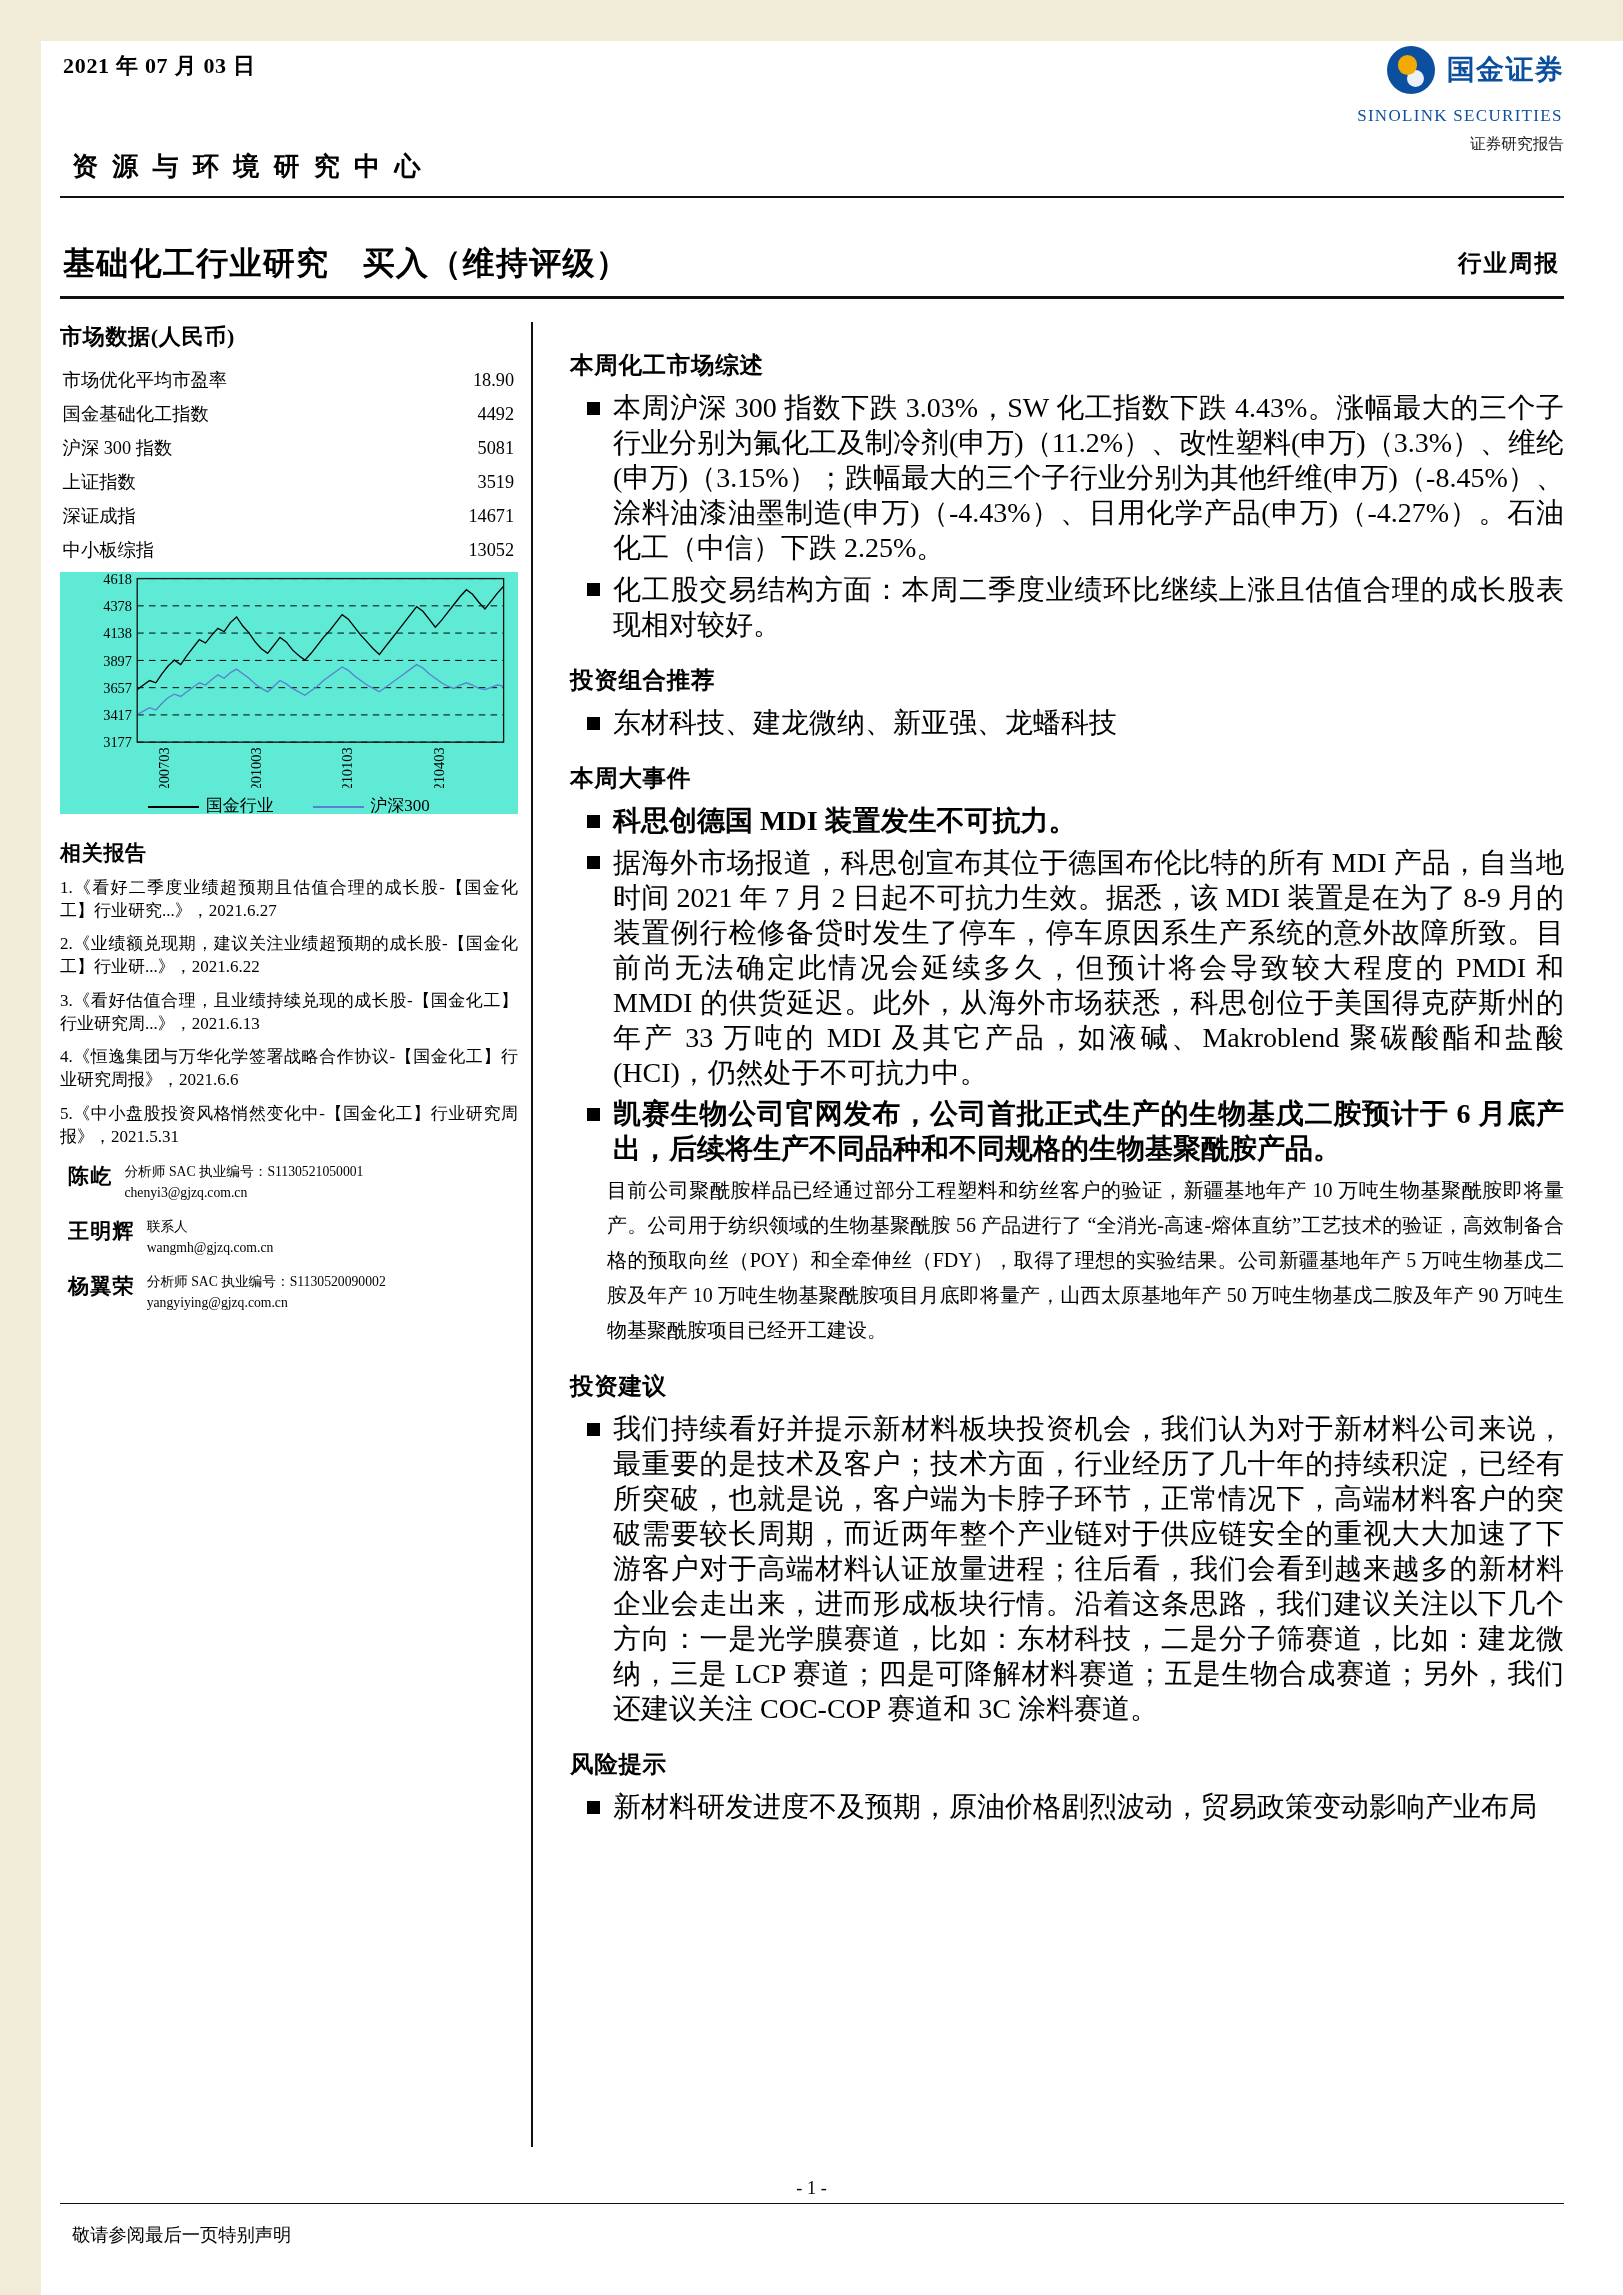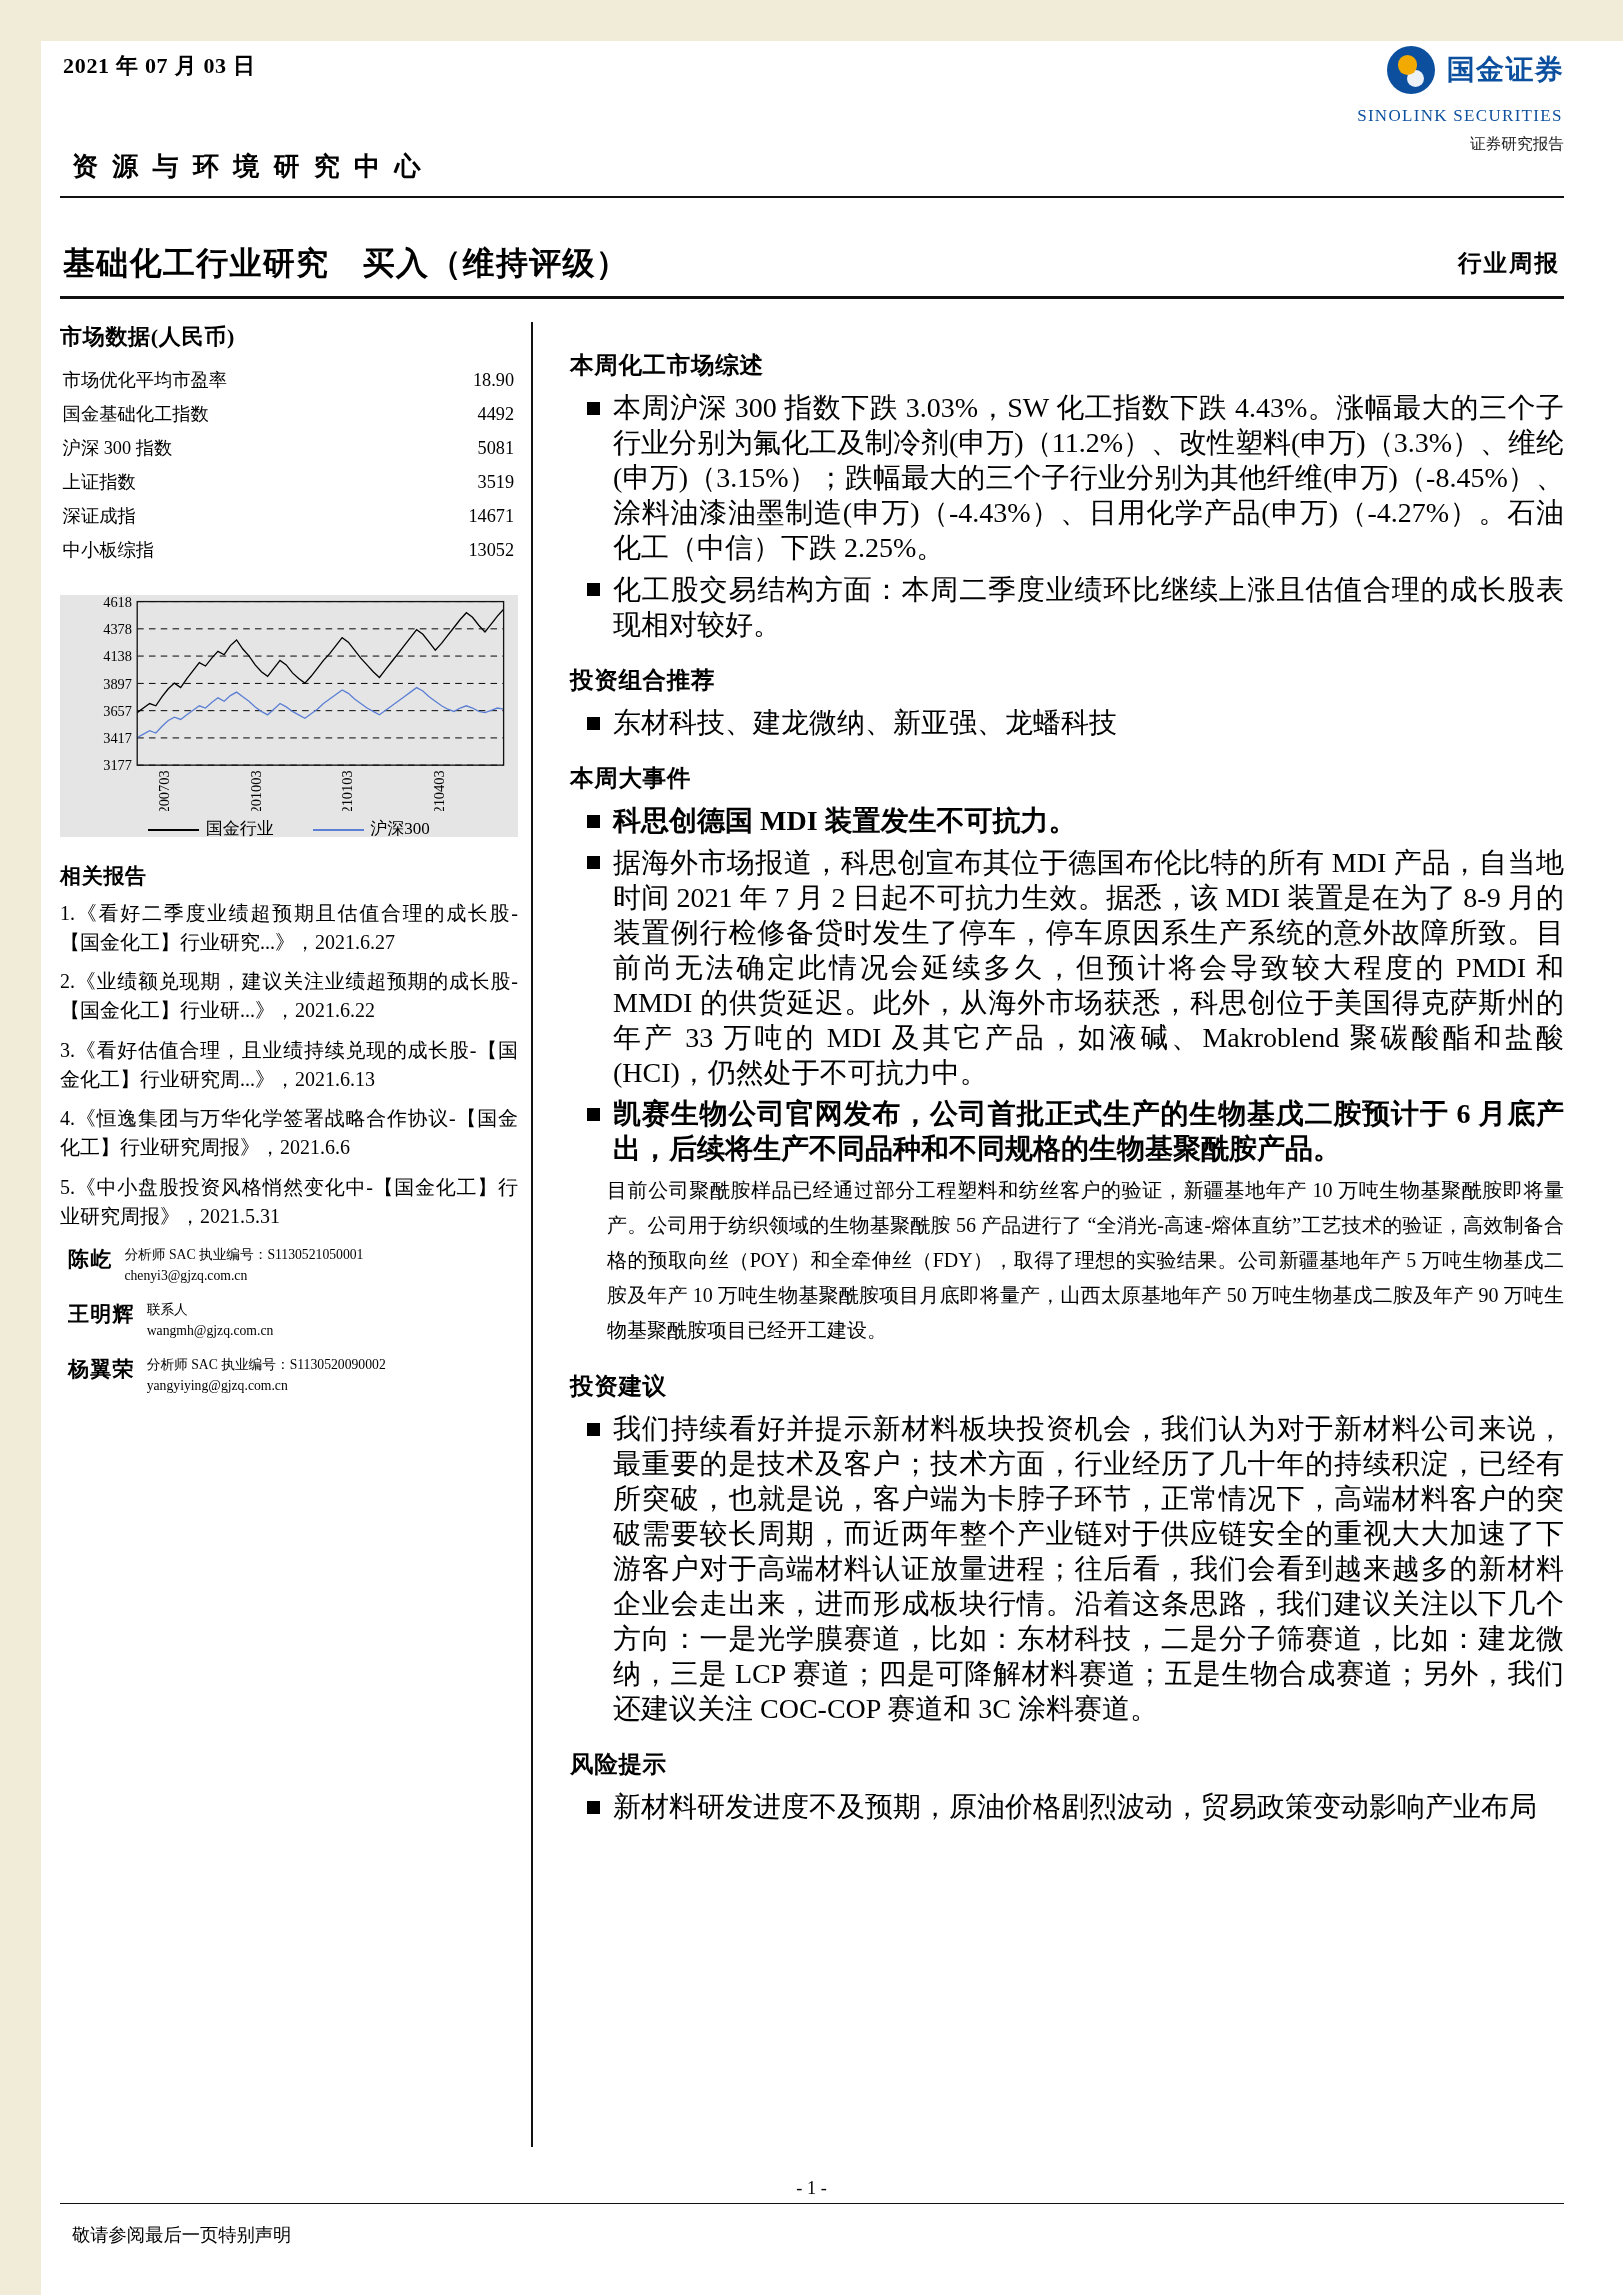--- a/index.html
+++ b/index.html
@@ -31,29 +31,29 @@
   .ind-title{position:absolute;left:63px;top:242px;font-size:32px;font-weight:bold;letter-spacing:1.3px;}
   .ind-right{position:absolute;right:63px;top:247px;font-size:23.5px;font-weight:bold;letter-spacing:2px;}
   .rule2{position:absolute;left:60px;top:296px;width:1504px;height:2.6px;background:#111;}
 
   
   .lcol{position:absolute;left:60px;top:322px;width:458px;}
   .lcol h3{font-size:22px;font-weight:bold;margin:0 0 10.5px 0;letter-spacing:0.7px;}
   .mkt-row{display:flex;justify-content:space-between;font-size:18.3px;line-height:34px;padding:0 3.9px 0 2.6px;}
   .mkt-row .v{font-variant-numeric:tabular-nums;}
 
-  .chart-box{margin-top:28px;width:458px;height:242px;position:relative;background:#e5e5e5;}
+  .chart-box{margin-top:5px;width:458px;height:242px;position:relative;background:#5eead4;}
   .chart-svg{display:block;}
   .legend{display:flex;gap:39px;align-items:center;justify-content:center;margin-top:6.5px;font-size:17px;}
   .legend i{display:inline-block;width:51px;height:0;border-top:2px solid #000;vertical-align:middle;margin-right:6.5px;}
   .legend .blue i{border-top-color:#5b7fd4;}
 
   .rel{margin-top:25px;}
   .rel h3{font-size:21px;font-weight:bold;margin:0 0 9.2px 0;}
-  .rel p{font-size:20px;line-height:29px;margin:0 0 10.5px 0;text-align:justify;}
+  .rel p{font-size:17px;line-height:23px;margin:0 0 10.5px 0;text-align:justify;}
 
   .an{margin-top:13px;display:flex;gap:11.8px;align-items:flex-start;}
   .an .nm{font-size:21px;font-weight:bold;white-space:nowrap;padding-top:1.3px;letter-spacing:1.3px;margin-left:8px;}
   .an .meta{font-size:13.7px;line-height:21px;}
 
   .vdiv{position:absolute;left:531px;top:322px;width:2px;height:1825px;background:#111;}
 
   
   .rcol{position:absolute;left:570px;top:327px;width:994px;}
   .r-title{font-size:30px;font-weight:bold;letter-spacing:1.3px;line-height:43px;}

